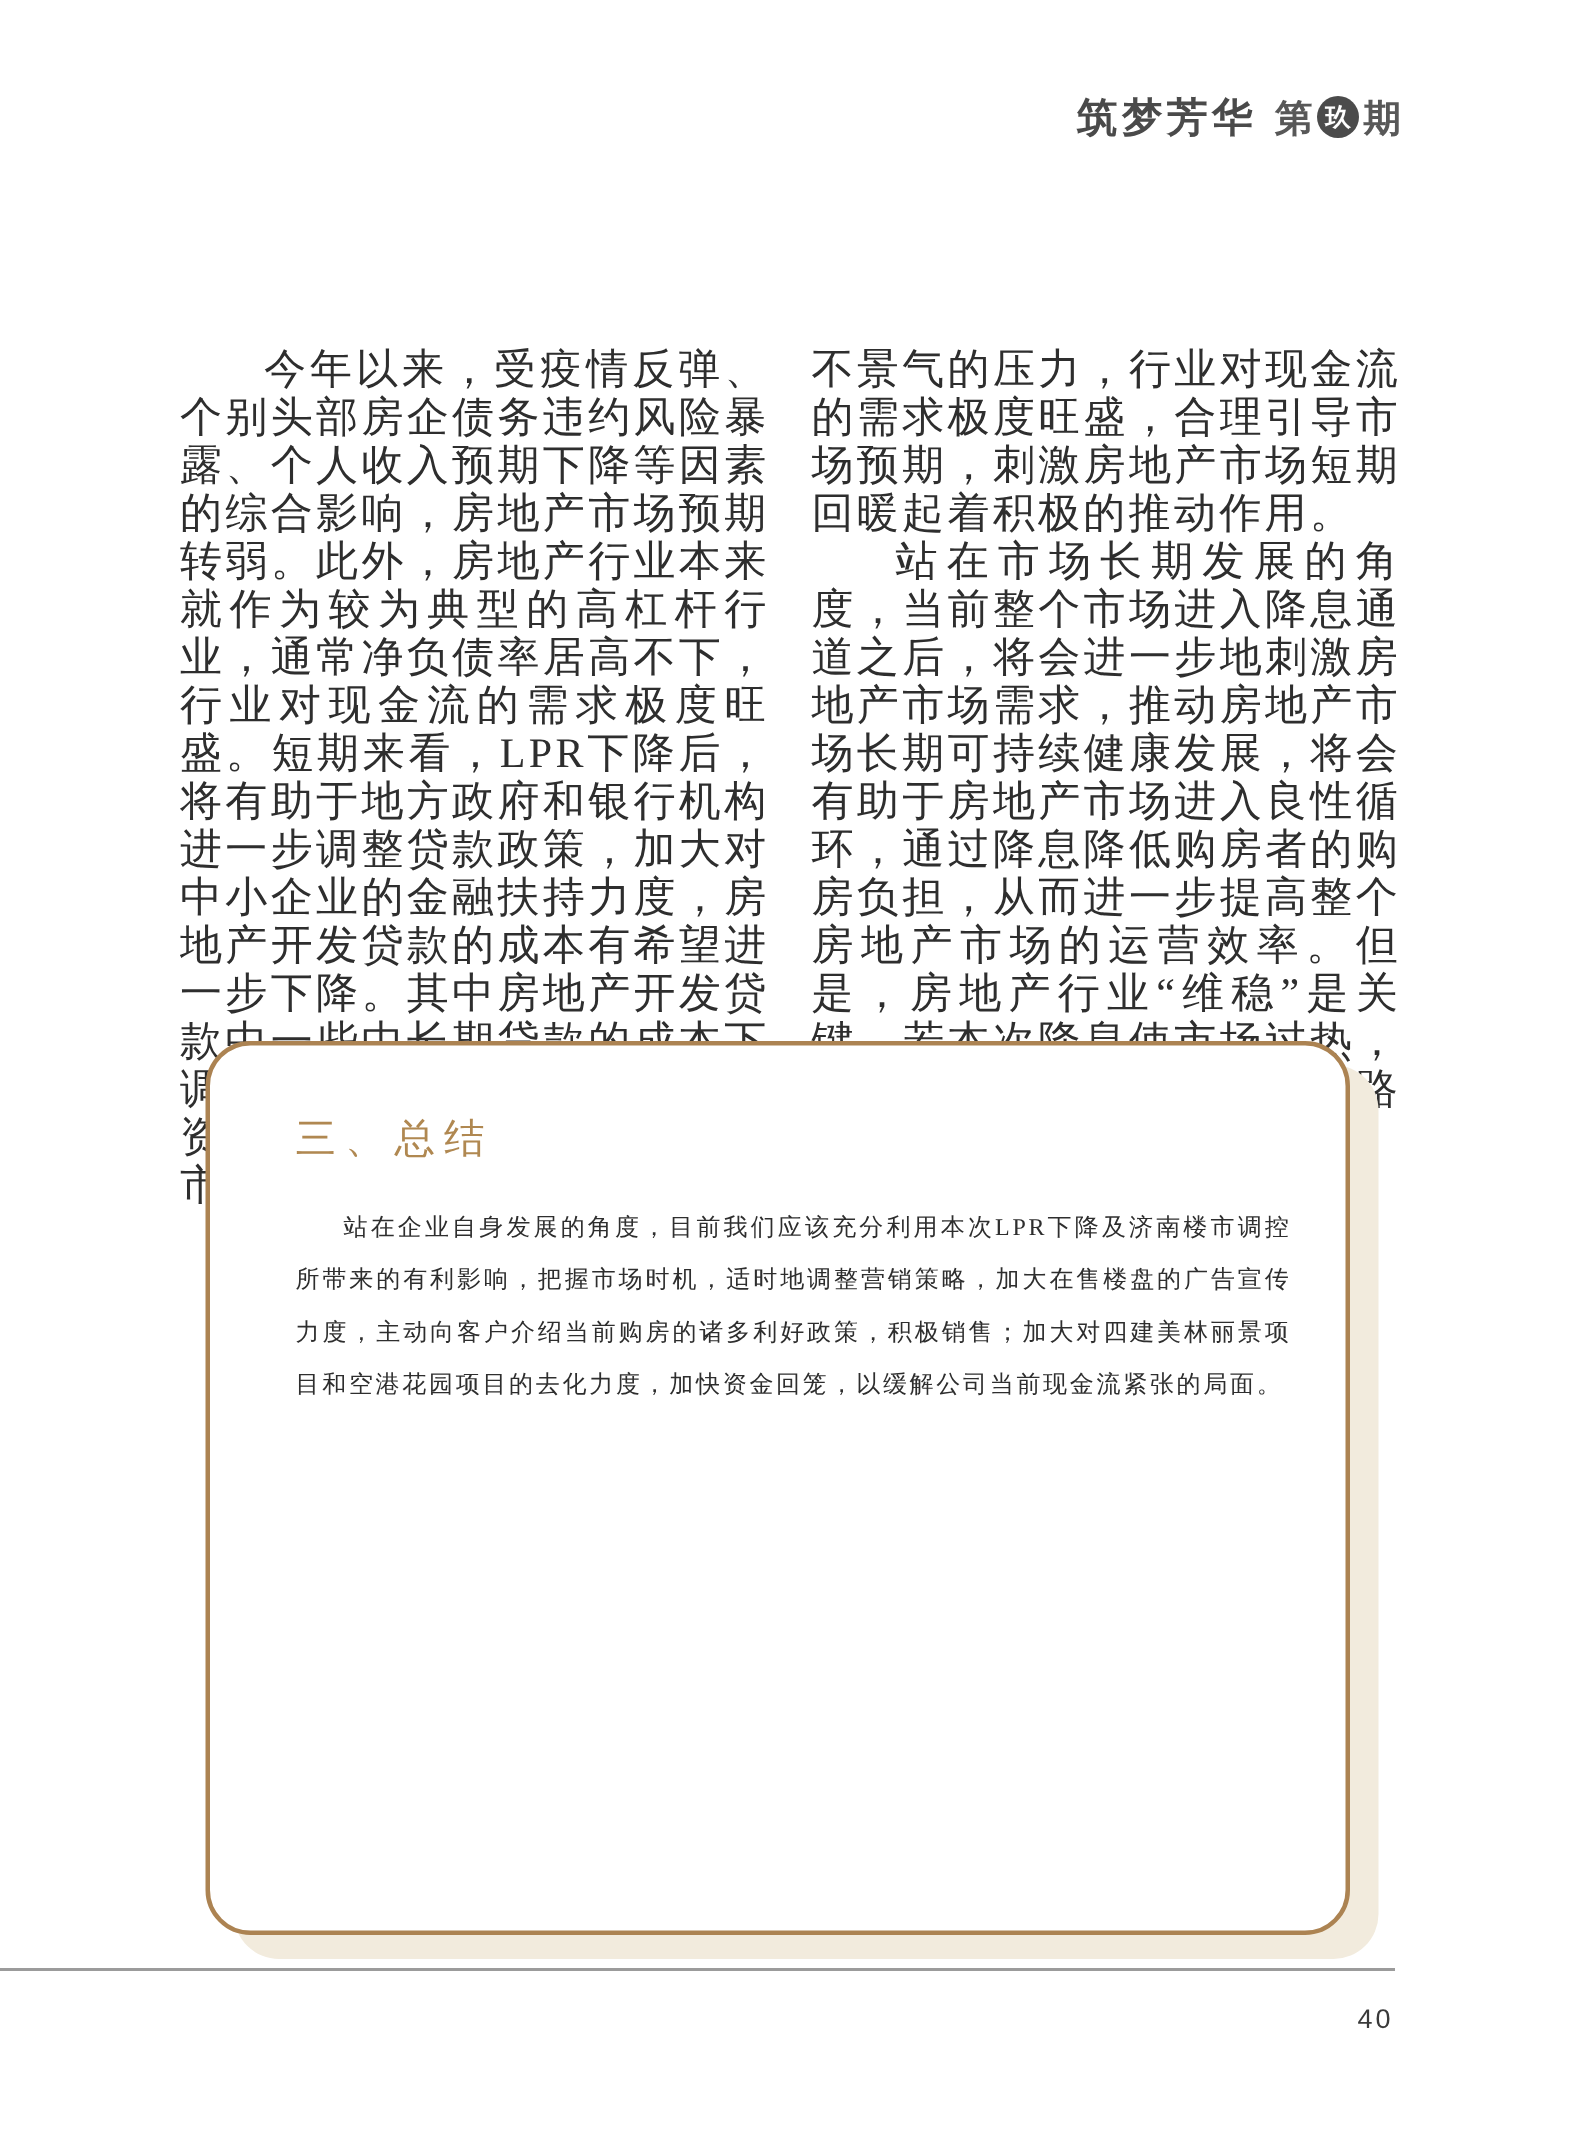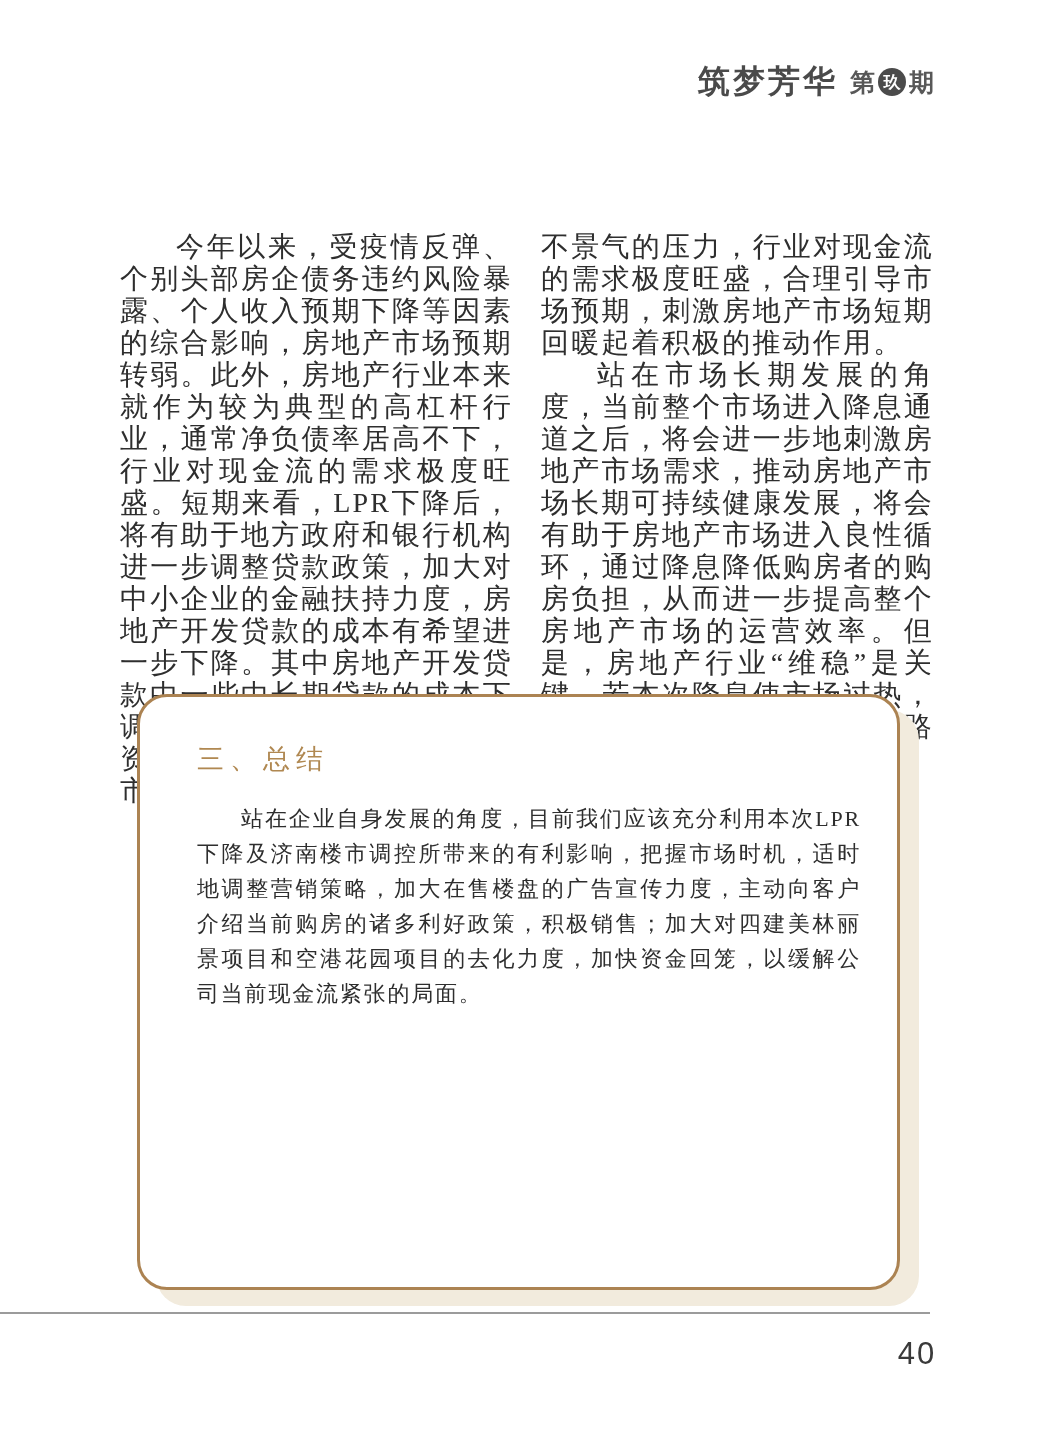--- a/index.html
+++ b/index.html
@@ -26,21 +26,21 @@
   .header {
     position: absolute;
     top: 60px;
     right: 116px;
     display: flex;
     align-items: center;
     font-family: "Liberation Sans", "DejaVu Sans", sans-serif;
     color: var(--header-text);
   }
   .mag-title {
-    font-size: 32px;
+    font-size: 27px;
     font-weight: 700;
     letter-spacing: 3px;
   }
   .issue {
     display: inline-flex;
     align-items: center;
     margin-left: 12px;
     font-size: 25px;
     font-weight: 600;
     color: #585858;
@@ -93,21 +93,21 @@
     padding: 44px 36px 0 57px;
   }
   .summary-title {
     font-size: 27px;
     font-weight: 400;
     letter-spacing: 6px;
     color: var(--accent-gold);
     margin-bottom: 24px;
   }
   .summary-box p {
-    font-size: 22px;
+    font-size: 16px;
     line-height: 35px;
     letter-spacing: 1.8px;
     text-align: justify;
     text-indent: 2em;
     color: var(--body-text);
     font-family: Liberation Serif, serif;
   }
 
   
   .footer-rule {
@@ -118,21 +118,21 @@
     height: 2px;
     background: var(--rule-gray);
   }
   .page-number {
     position: absolute;
     top: 1336px;
     left: 892px;
     width: 50px;
     text-align: center;
     font-family: "Liberation Sans", "DejaVu Sans", sans-serif;
-    font-size: 31px;
+    font-size: 18px;
     letter-spacing: 2px;
     color: #3a3a3a;
   }
 </style>
 </head>
 <body>
 
 <div class="page">
 
   <div class="header">

